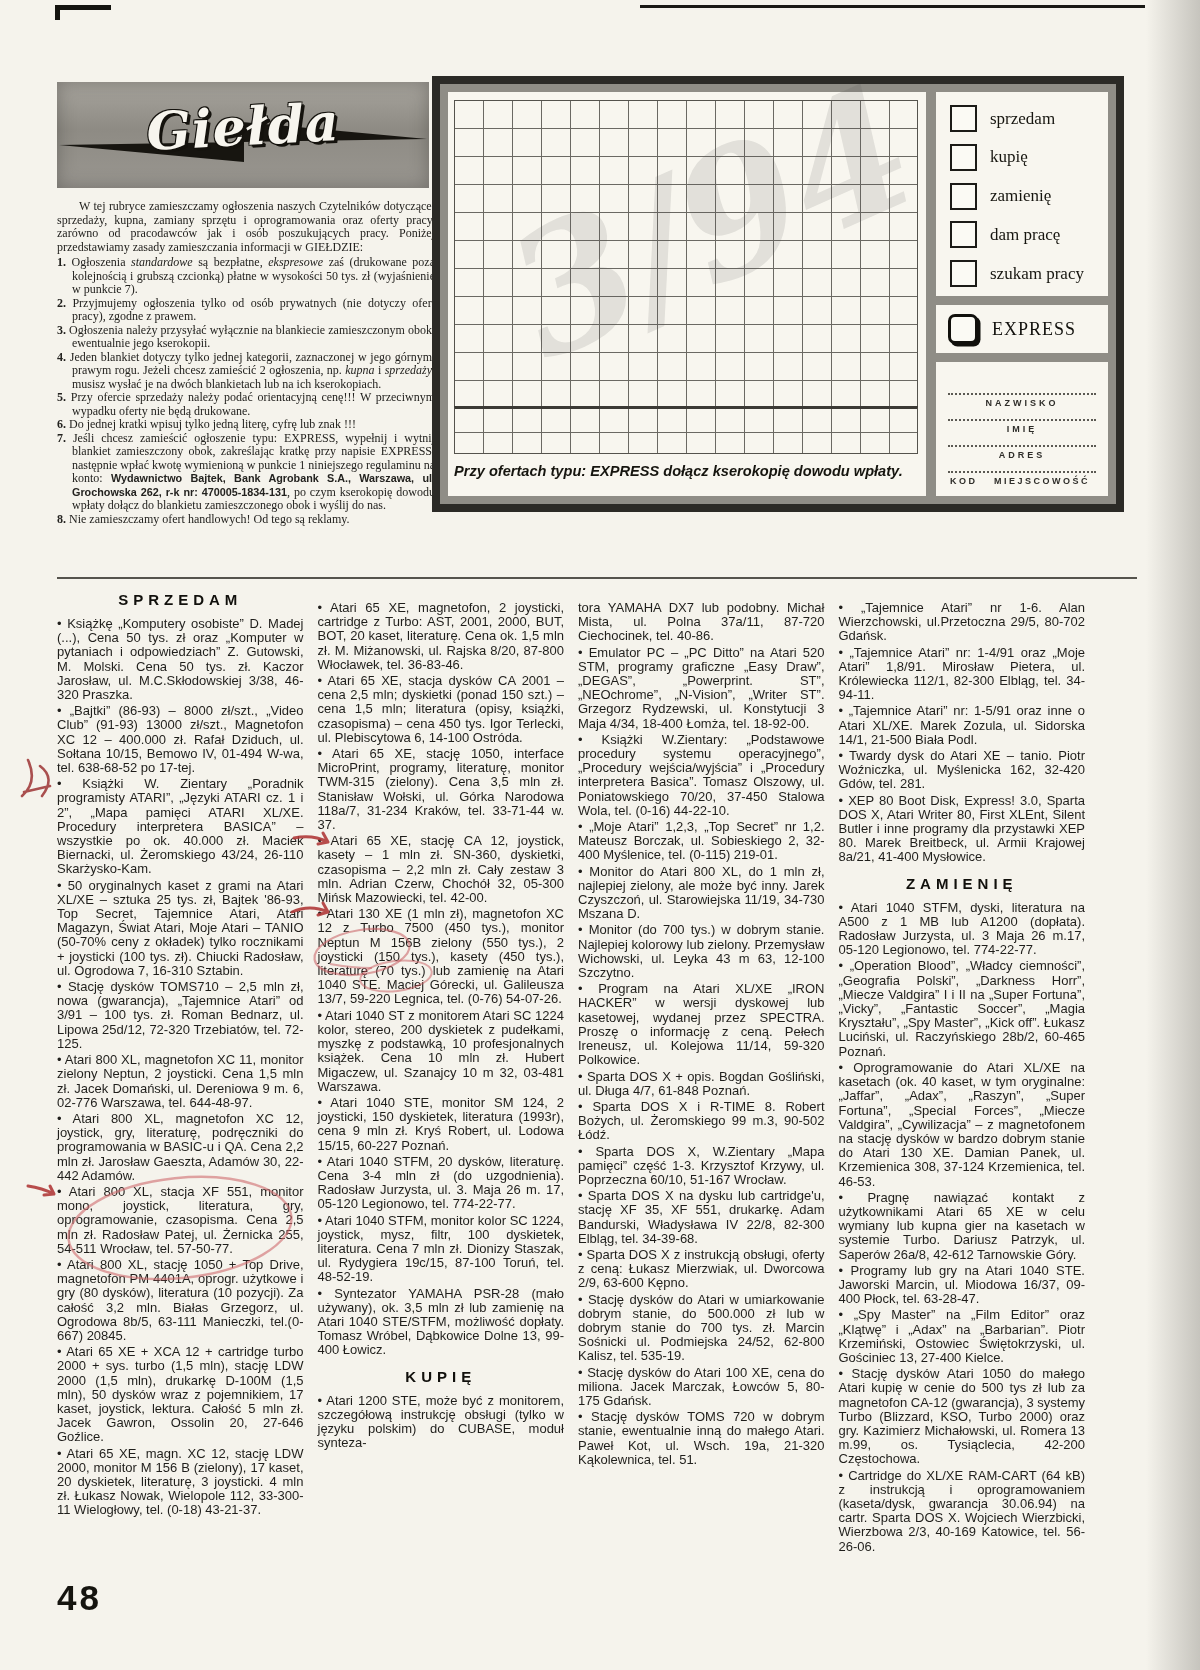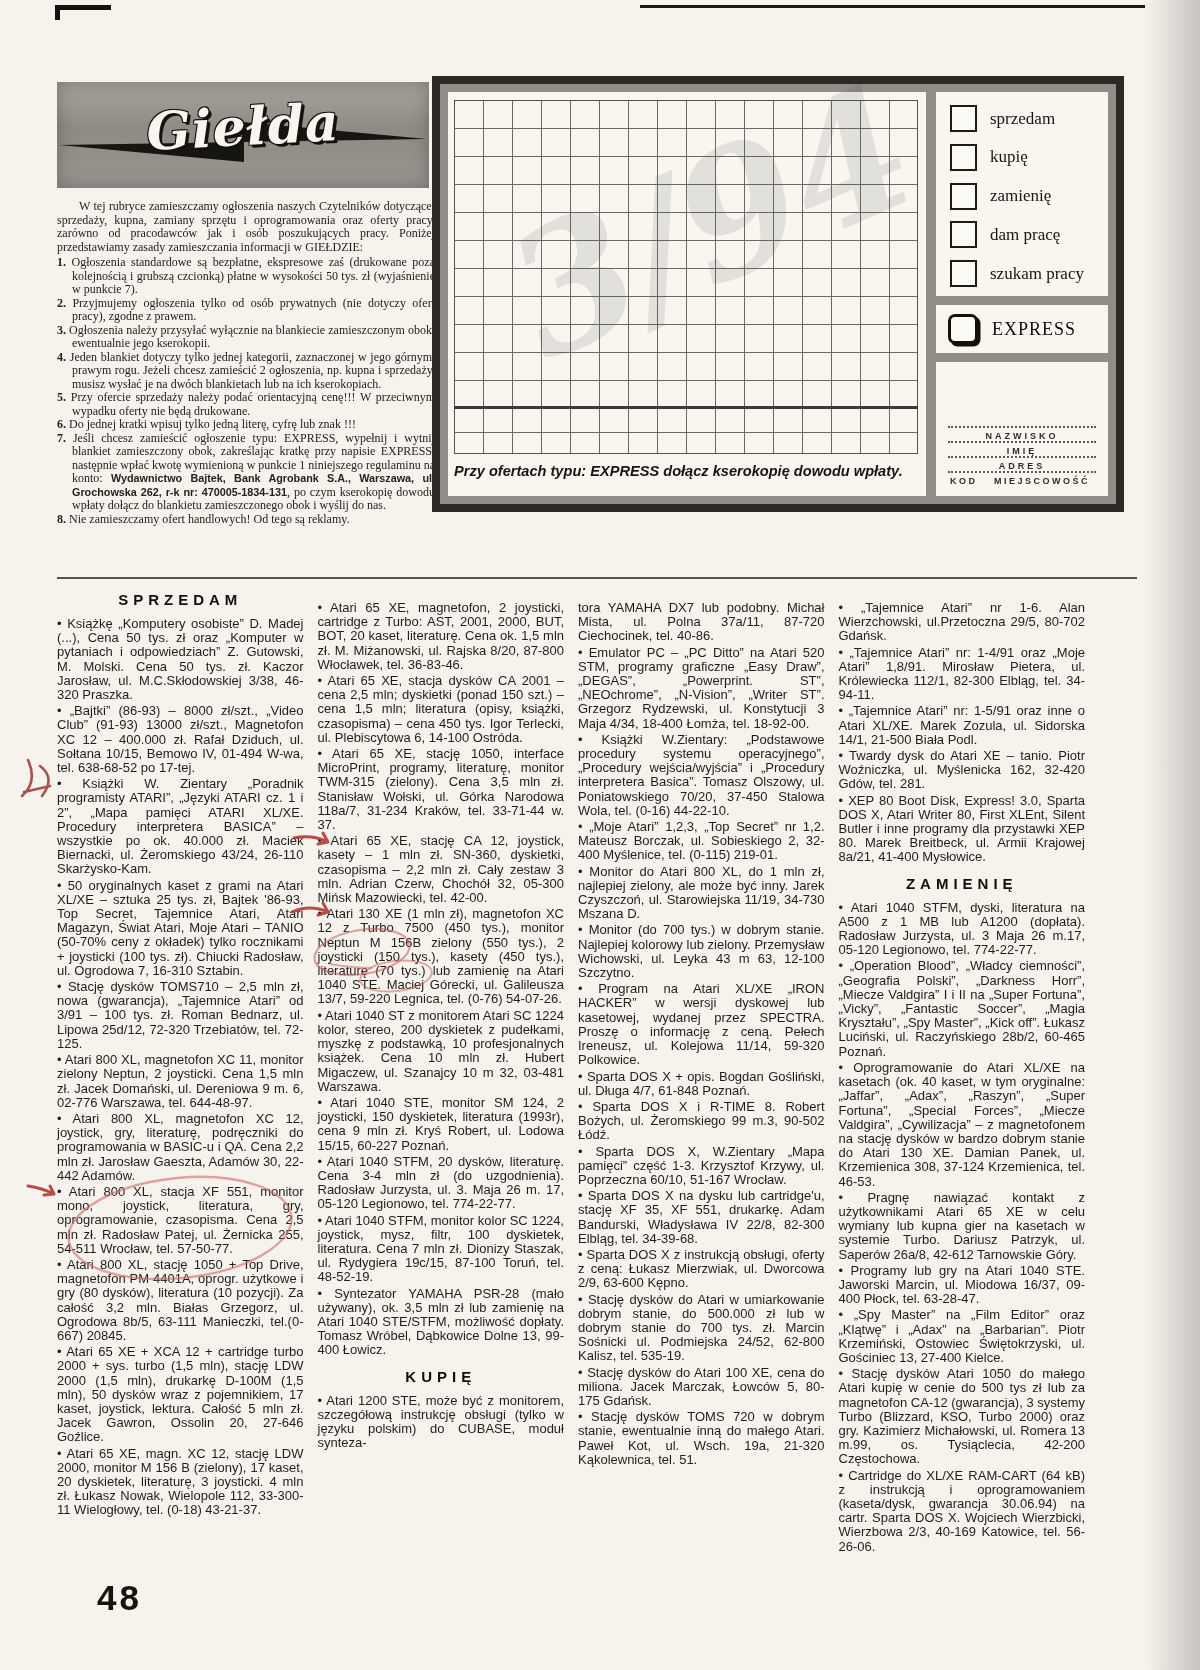--- a/index.html
+++ b/index.html
@@ -23,21 +23,21 @@
       color:#f7f5ee;transform:rotate(-3deg);letter-spacing:1px;
       text-shadow:3px 3px 0 #14120d,-1px -1px 0 #14120d,1px -1px 0 #14120d,-1px 1px 0 #14120d,2px 2px 0 #14120d;}
   
   .intro{position:absolute;left:57px;top:200px;width:378px;
          font-family:"Liberation Serif",serif;font-size:12px;line-height:13.5px;
          text-align:justify;color:#23221f;}
   .intro-par{margin:0 0 2px 0;text-indent:22px;}
   .rules{margin:0;padding:0;list-style:none;}
   .rules li{padding-left:15px;text-indent:-15px;margin:0;}
   .rule-num{font-weight:bold;}
-  .seg-i{}
+  .seg-i{font-style:italic;}
   .seg-b{font-weight:normal;}
   .seg-bs{font-family:"Liberation Sans",sans-serif;font-weight:bold;font-size:10.8px;}
   
   .form{position:absolute;left:432px;top:76px;width:692px;height:436px;
         background:#8f8d86;border:8px solid #2b2a26;box-sizing:border-box;
         display:flex;padding:8px;gap:10px;}
   .form-left{position:relative;background:#f8f6ef;width:478px;box-sizing:border-box;
              padding:8px 6px 6px 6px;}
   .watermark{position:absolute;left:55px;top:30px;font-family:"DejaVu Serif",serif;
              font-style:italic;font-weight:bold;font-size:170px;color:rgba(80,80,78,.13);
@@ -55,40 +55,40 @@
   .form-right{display:flex;flex-direction:column;gap:9px;width:172px;}
   .panel{background:#f8f6ef;box-sizing:border-box;}
   .categories{padding:13px 0 9px 14px;flex:0 0 204px;display:flex;flex-direction:column;justify-content:space-between;}
   .cat-row{display:flex;align-items:center;gap:13px;}
   .checkbox{width:23px;height:23px;border:2.5px solid #1c1b17;background:#fbfaf4;flex:0 0 auto;}
   .cat-label{font-family:"Liberation Serif",serif;font-size:17px;color:#16150f;}
   .express{flex:0 0 48px;display:flex;align-items:center;gap:14px;padding-left:12px;}
   .express-box{width:24px;height:24px;border:3.5px solid #11100c;border-radius:7px;
                box-shadow:2.5px 2.5px 0 #11100c;background:#fbfaf4;flex:0 0 auto;}
   .express-label{font-family:"Liberation Serif",serif;font-size:18px;letter-spacing:1px;color:#11100c;}
-  .fields{flex:1;display:flex;flex-direction:column;justify-content:flex-end;gap:0;padding:10px 12px 10px 12px;}
+  .fields{flex:1;display:flex;flex-direction:column;justify-content:flex-end;gap:11px;padding:10px 12px 10px 12px;}
   .dotline{border-top:2px dotted #5b5953;width:100%;}
   .field-label{text-align:center;font-size:9px;letter-spacing:3px;color:#2e2d29;margin-top:3px;font-weight:bold;}
   .field-pair{display:flex;justify-content:space-between;padding:3px 6px 0 2px;
               font-size:9px;letter-spacing:2.5px;color:#2e2d29;font-weight:bold;}
   
   .rule-hr{position:absolute;left:57px;top:577px;width:1080px;height:1.6px;background:#55534d;}
   .ads{position:absolute;left:57px;top:588px;width:1028px;display:grid;
        grid-template-columns:repeat(4,1fr);column-gap:14px;}
   .col{min-width:0;}
   .col.pad-top{padding-top:13px;}
   .ad{margin:0 0 2px 0;font-size:13px;line-height:14.2px;text-align:justify;color:#1f1e1b;}
   .section-heading{text-align:center;font-weight:bold;font-size:15px;letter-spacing:5px;
                    margin:3px 0 9px 0;color:#11100c;}
   .col .section-heading:not(:first-child){margin-top:10px;}
   
   .pen{position:absolute;left:0;top:0;pointer-events:none;}
   
   .page-number{position:absolute;left:57px;top:1578px;font-size:35px;font-weight:bold;
-               letter-spacing:3px;color:#15140f;margin-left:40px;}
+               letter-spacing:3px;color:#15140f;}
 </style>
 </head>
 <body>
 
 <div class="scan-topleft"></div>
 <div class="scan-topleft2"></div>
 <div class="scan-topline"></div>
 <div class="scan-right"></div>
 
 <header class="masthead">

